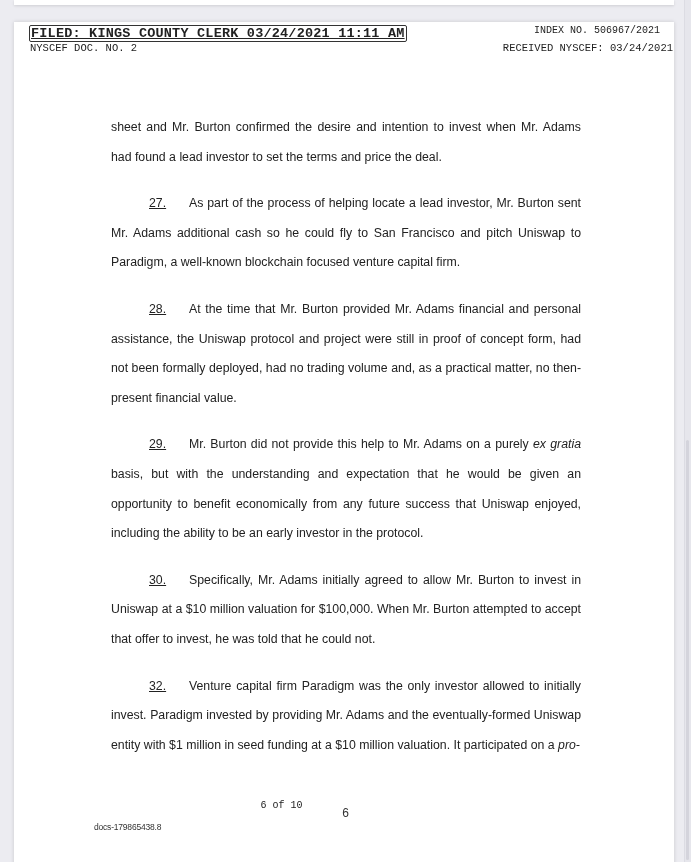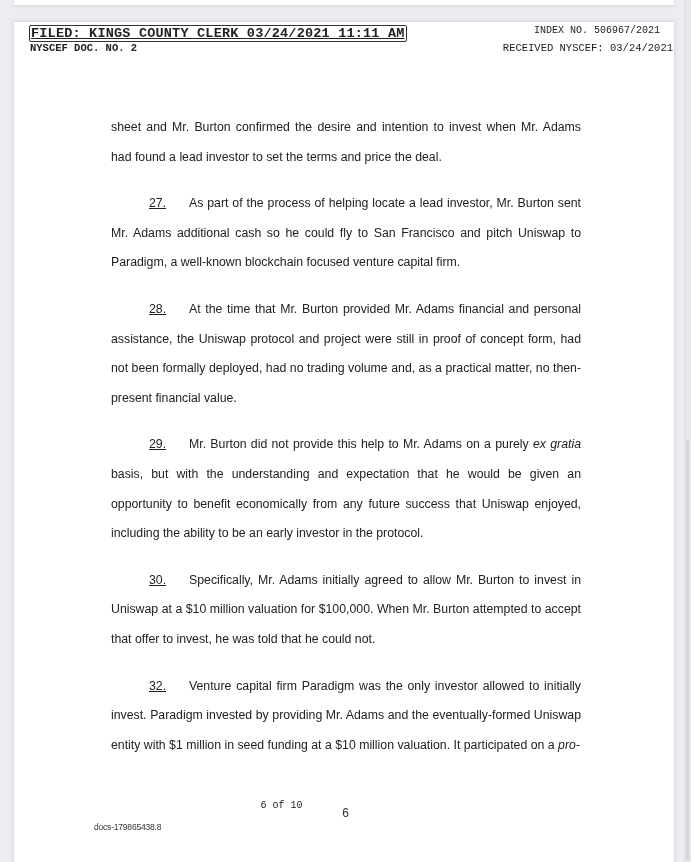--- a/index.html
+++ b/index.html
@@ -30,21 +30,21 @@
   }
   .mono { font-family:"Liberation Mono", "DejaVu Sans Mono", monospace; color:#222; }
   .filed-box {
     position:absolute; left:29px; top:25px;
     border:1.5px solid #333; border-radius:2px;
     padding:0 1px;
     font-size:13.5px; font-weight:bold; letter-spacing:0.2px;
     line-height:15px; white-space:nowrap;
     text-decoration:underline;
   }
-  .docno { position:absolute; left:30px; top:42px; font-size:10.5px; white-space:nowrap;font-weight:bold; }
+  .docno { position:absolute; left:30px; top:42px; font-size:10.5px; white-space:nowrap; }
   .index { position:absolute; right:31px; top:25px; font-size:10px; white-space:nowrap; }
   .received { position:absolute; right:18px; top:42px; font-size:10.5px; white-space:nowrap; text-align:right; }
 
   .body-text {
     position:absolute; left:94px; top:96px; width:504px;
     font-size:12.3px; line-height:29.6px; color:#222;
     text-align:justify;
   }
   .body-text p { margin:17px; }
   .para .num { display:inline-block; width:40px; margin-left:38px;text-decoration:underline; }

